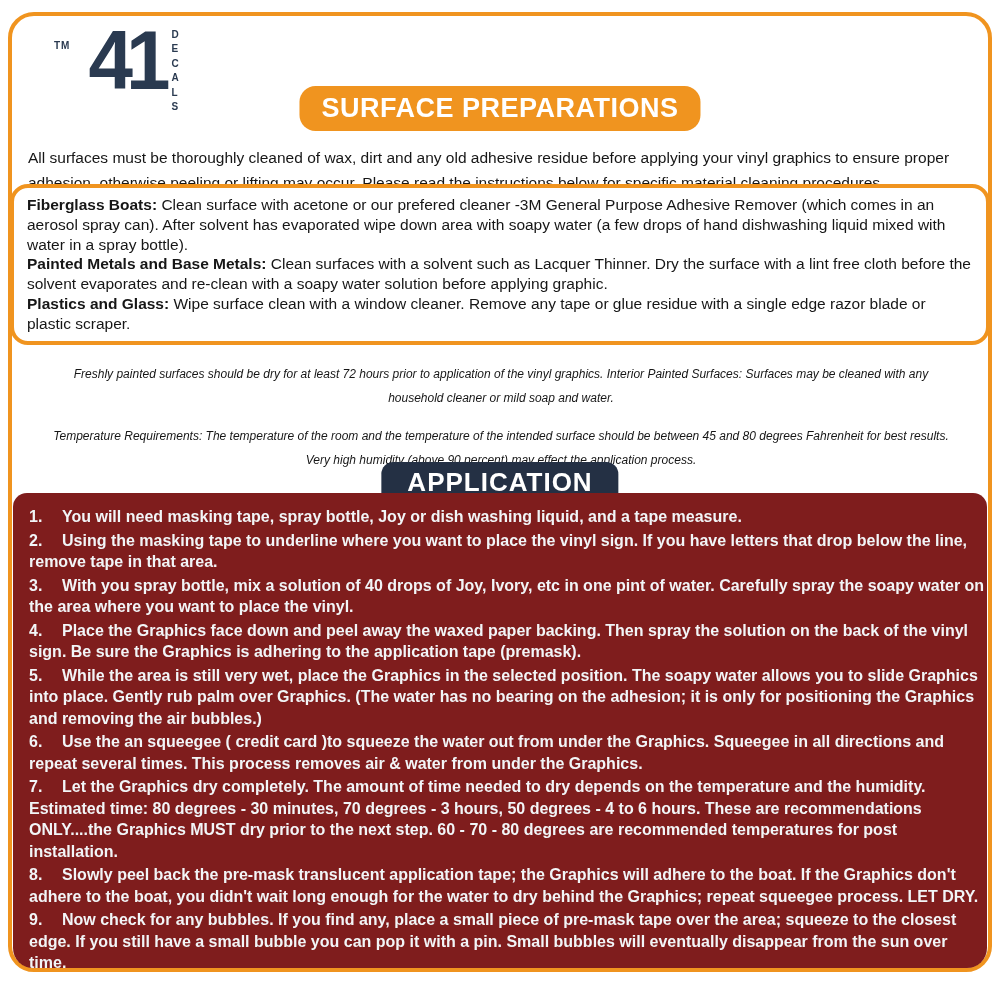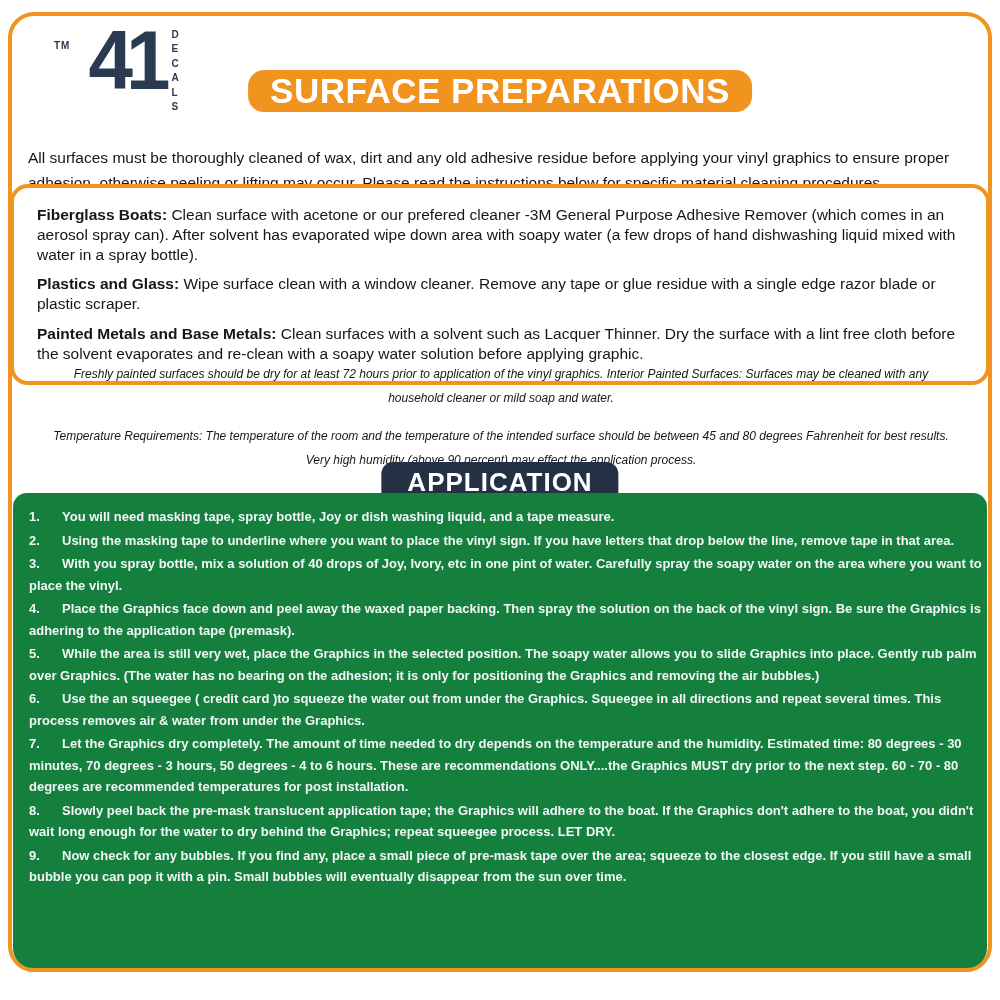--- a/index.html
+++ b/index.html
@@ -7,40 +7,40 @@
   .page{position:absolute;left:8px;top:12px;width:976px;height:952px;border:4px solid #F0941F;border-radius:26px;background:#ffffff;}
 
   
   .logo{position:absolute;left:42px;top:8px;display:flex;align-items:flex-start;}
   .logo .tm{font-size:10px;font-weight:bold;color:#2A3A50;margin-top:16px;margin-right:18px;letter-spacing:1px;}
   .logo .num41{font-size:80px;font-weight:900;color:#2A3A50;letter-spacing:-7px;line-height:0.92;transform:scaleY(1.05);}
   .logo .decals{display:flex;flex-direction:column;justify-content:space-between;height:82px;margin-left:8px;margin-top:6px;}
   .logo .decals span{font-size:10px;font-weight:900;color:#2A3A50;line-height:1;}
 
   
-  .badge{position:absolute;left:50%;transform:translateX(-50%);top:54px;background:#F0941F;color:#ffffff;
-         font-size:35px;font-weight:bold;padding:1px 22px;border-radius:16px;white-space:nowrap;letter-spacing:0.5px;}
+  .badge{position:absolute;left:50%;transform:translateX(-50%);top:70px;background:#F0941F;color:#ffffff;
+         font-size:27px;font-weight:bold;padding:7px 22px;border-radius:16px;white-space:nowrap;letter-spacing:0.5px;}
 
   .intro{position:absolute;left:16px;right:14px;top:113px;font-size:15.5px;line-height:25px;}
 
   .matbox{position:absolute;left:-2px;right:-2px;top:168px;border:4px solid #F0941F;border-radius:18px;
           padding:7px 13px;font-size:15.5px;line-height:19.8px;background:#fff;}
-  .matbox p{margin:10px;}
+  .matbox p{margin:0;}
   .matbox b{font-weight:bold;}
 
   .note{position:absolute;left:36px;right:34px;text-align:center;font-style:italic;font-size:12px;line-height:24px;}
   .note-painted{top:334px;}
   .note-temp{top:396px;}
 
   .app-tab{position:absolute;left:50%;transform:translateX(-50%);top:446px;background:#243044;color:#ffffff;
            font-size:26px;font-weight:bold;padding:5px 26px 14px 26px;border-radius:12px 12px 0 0;letter-spacing:1px;white-space:nowrap;}
 
-  .app-box{position:absolute;left:1px;right:1px;top:477px;bottom:0px;background:#15803d;
+  .app-box{position:absolute;left:1px;right:1px;top:477px;bottom:0px;background:#7f1d1d;
            border-radius:14px 14px 20px 20px;padding:13px 0 10px 16px;color:#F2F5F7;
-           font-size:13px;font-weight:bold;line-height:21.5px;overflow:hidden;}
+           font-size:16px;font-weight:bold;line-height:21.5px;overflow:hidden;}
   .app-box .step{margin:0 0 2px 0;}
   .app-box .num{display:inline-block;min-width:33px;}
 </style>
 </head>
 <body>
 
 <div class="page">
 
   <div class="logo">
     <span class="tm">TM</span>
@@ -58,26 +58,26 @@
   <div class="badge">SURFACE PREPARATIONS</div>
 
   <p class="intro">All surfaces must be thoroughly cleaned of wax, dirt and any old adhesive residue before applying your vinyl graphics to ensure proper adhesion, otherwise peeling or lifting may occur. Please read the instructions below for specific material cleaning procedures.</p>
 
   <div class="matbox">
     <p>
       <b>Fiberglass Boats:</b>
       <span>Clean surface with acetone or our prefered cleaner -3M General Purpose Adhesive Remover (which comes in an aerosol spray can). After solvent has evaporated wipe down area with soapy water (a few drops of hand dishwashing liquid mixed with water in a spray bottle).</span>
     </p>
     <p>
+      <b>Painted Metals and Base Metals:</b>
+      <span>Clean surfaces with a solvent such as Lacquer Thinner. Dry the surface with a lint free cloth before the solvent evaporates and re-clean with a soapy water solution before applying graphic.</span>
+    </p>
+    <p>
       <b>Plastics and Glass:</b>
       <span>Wipe surface clean with a window cleaner. Remove any tape or glue residue with a single edge razor blade or plastic scraper.</span>
-    </p>
-    <p>
-      <b>Painted Metals and Base Metals:</b>
-      <span>Clean surfaces with a solvent such as Lacquer Thinner. Dry the surface with a lint free cloth before the solvent evaporates and re-clean with a soapy water solution before applying graphic.</span>
     </p>
   </div>
 
   <p class="note note-painted">Freshly painted surfaces should be dry for at least 72 hours prior to application of the vinyl graphics. Interior Painted Surfaces: Surfaces may be cleaned with any household cleaner or mild soap and water.</p>
   <p class="note note-temp">Temperature Requirements: The temperature of the room and the temperature of the intended surface should be between 45 and 80 degrees Fahrenheit for best results. Very high humidity (above 90 percent) may effect the application process.</p>
 
   <div class="app-tab">APPLICATION</div>
 
   <div class="app-box">
     <p class="step"><span class="num">1.</span><span>You will need masking tape, spray bottle, Joy or dish washing liquid, and a tape measure.</span></p>

